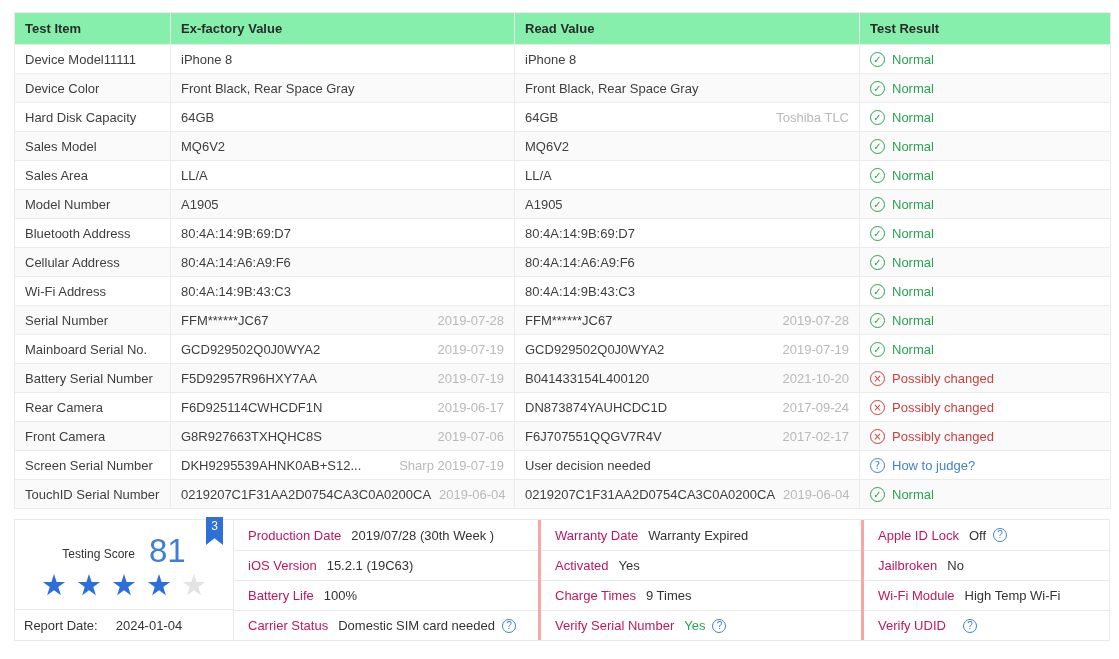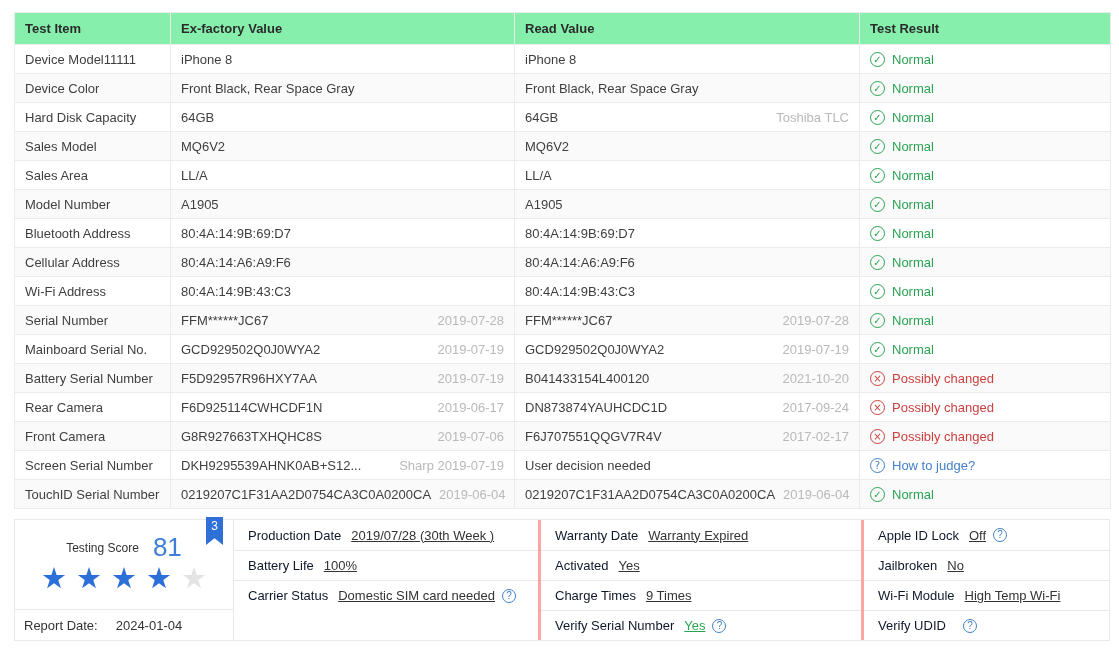--- a/index.html
+++ b/index.html
@@ -23,37 +23,37 @@
   .result.normal { color:#2aa353; }
   .result.changed { color:#cc4040; }
   .result.judge { color:#4381c9; cursor:pointer; }
 
   
   .summary { display:flex; width:1096px; margin-top:10px; border:1px solid #e9e9e9; height:122px; }
   .score-panel { width:219px; border-right:1px solid #e9e9e9; position:relative; flex:none; }
   .score-main { height:90px; border-bottom:1px solid #e9e9e9; text-align:center; }
   .score-line { padding-top:12px; }
   .score-label { font-size:12px; color:#333; }
-  .score-num { font-size:26px; color:#3e7dd8; margin-left:14px; vertical-align:-4px; }
+  .score-num { font-size:33px; color:#3e7dd8; margin-left:14px; vertical-align:-4px; }
   .score-badge { position:absolute; left:191px; top:-3px; width:17px; height:28px; background:#2e6fd8;
     color:#fff; font-size:12px; text-align:center; padding-top:2px;
     clip-path:polygon(0 0,100% 0,100% 100%,50% 76%,0 100%); }
   .stars { margin-top:-2px; font-size:29px; letter-spacing:9px; padding-left:9px;
     font-family:"DejaVu Sans",sans-serif; }
   .star { color:#2d6fd8; }
   .star.empty { color:#e3e3e3; }
   .report-row { height:30px; display:flex; align-items:center; padding-left:9px; color:#333; }
   .report-row .rlabel { margin-right:18px; }
   .details { flex:1; display:grid; grid-template-columns:304px 323px 1fr; }
   .dcol { display:grid; grid-template-rows:repeat(4,30px); }
   .dcol + .dcol { border-left:3px solid #fca5a5; }
   .dcell { display:flex; align-items:center; padding-left:14px; white-space:nowrap; overflow:hidden; }
   .dcell + .dcell { border-top:1px solid #e9e9e9; }
-  .dlabel { color:#0f172a; margin-right:10px; }
-  .dvalue { color:#333;text-decoration:underline; }
+  .dlabel { color:#be185d; margin-right:10px; }
+  .dvalue { color:#333; }
   .dvalue.green { color:#2aa353; }
   .help-icon { width:14px; height:14px; min-width:14px; border:1px solid #4381c9; border-radius:50%;
     color:#4381c9; display:inline-flex; align-items:center; justify-content:center; font-size:10px;
     line-height:1; margin-left:7px; cursor:pointer; }
 </style>
 </head>
 <body>
 
 <div class="wrap">
 
@@ -394,20 +394,24 @@
         <span>2024-01-04</span>
       </div>
     </div>
     <div class="details" id="details">
         <div class="dcol">
           <div class="dcell">
             <span class="dlabel">Production Date</span>
             <span class="dvalue">2019/07/28 (30th Week )</span>
           </div>
           <div class="dcell">
+            <span class="dlabel">iOS Version</span>
+            <span class="dvalue">15.2.1 (19C63)</span>
+          </div>
+          <div class="dcell">
             <span class="dlabel">Battery Life</span>
             <span class="dvalue">100%</span>
           </div>
           <div class="dcell">
             <span class="dlabel">Carrier Status</span>
             <span class="dvalue">Domestic SIM card needed</span>
             <span class="help-icon">?</span>
           </div>
         </div>
         <div class="dcol">

